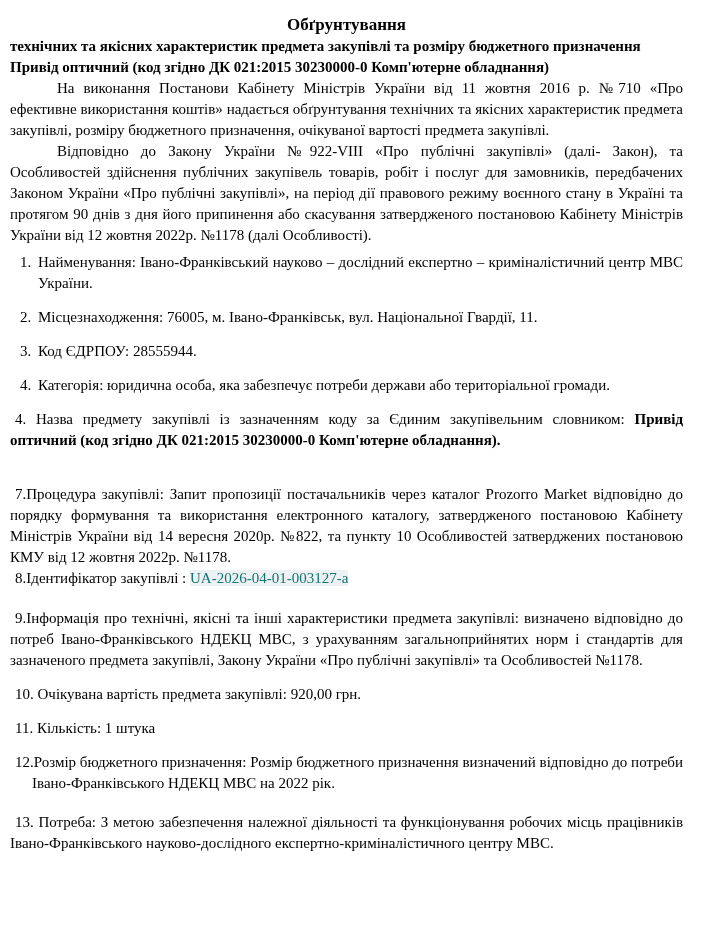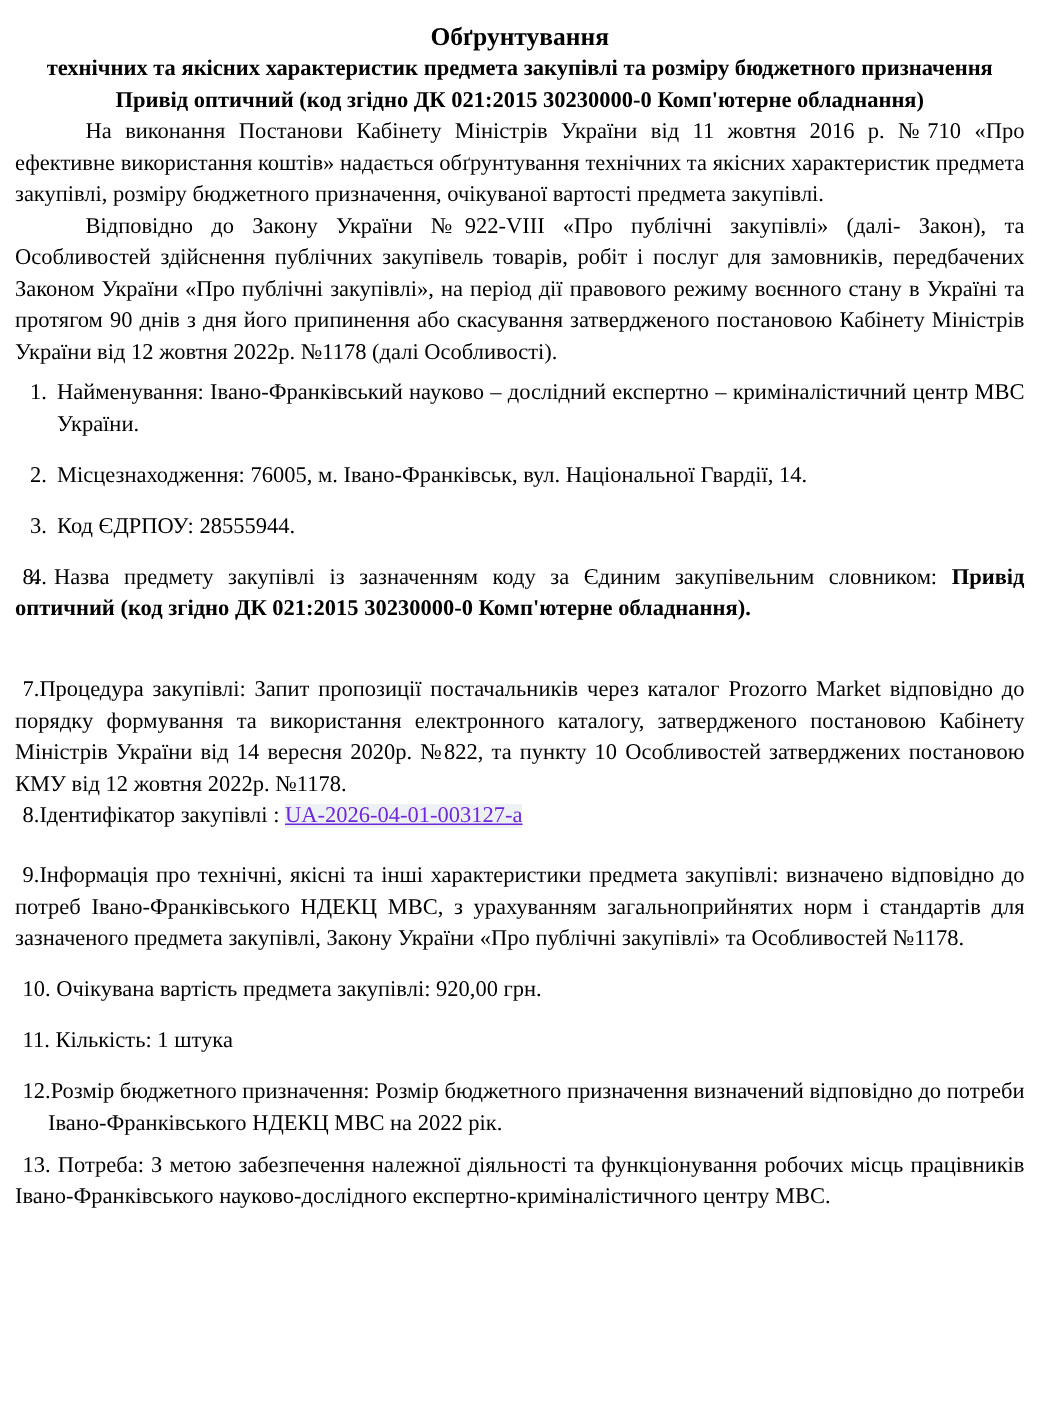--- a/index.html
+++ b/index.html
@@ -23,21 +23,21 @@
     color: #000000;
     background: #ffffff;
   }
   .doc-title {
     text-align: center;
     font-weight: bold;
     font-size: 17px;
     line-height: 22px;
   }
   .doc-subtitle {
-    text-align: center;
+    text-align: left;
     font-weight: bold;
     font-size: 15px;
     line-height: 21px;
   }
   p { margin: 0; }
   .intro {
     text-align: justify;
     text-indent: 47px;
   }
   .list-item-hang {
@@ -47,36 +47,35 @@
     text-align: justify;
   }
   .list-item-hang .num {
     position: absolute;
     left: 10px;
     top: 0;
   }
   .mt6  { margin-top: 6px; }
   .mt0  { margin-top: 0; }
   .mt13 { margin-top: 13px; }
-  .mt18 { margin-top: 7px; }
+  .mt18 { margin-top: 18px; }
   .mt19 { margin-top: 33px; }
   .mt22 { margin-top: 19px; }
   .para-item {
     text-align: justify;
     text-indent: 5px;
   }
   .para-item-hang2 {
     text-align: justify;
     padding-left: 22px;
     text-indent: -17px;
   }
   .bold { font-weight: bold; }
   .id-link {
-    text-decoration: underline;
-    color: #6d28d9;
+    color: #0f766e;
     background: var(--link-bg, #eef1f4);
   }
 </style>
 </head>
 <body>
 
 <div class="page">
 
   <div class="doc-title">Обґрунтування</div>
   <div class="doc-subtitle">технічних та якісних характеристик предмета закупівлі та розміру бюджетного призначення</div>
@@ -84,32 +83,33 @@
 
   <p class="intro">На виконання Постанови Кабінету Міністрів України від 11 жовтня 2016 р. №710 «Про ефективне використання коштів» надається обґрунтування технічних та якісних характеристик предмета закупівлі, розміру бюджетного призначення, очікуваної вартості предмета закупівлі.</p>
   <p class="intro">Відповідно до Закону України №922-VIII «Про публічні закупівлі» (далі- Закон), та Особливостей здійснення публічних закупівель товарів, робіт і послуг для замовників, передбачених Законом України «Про публічні закупівлі», на період дії правового режиму воєнного стану в Україні та протягом 90 днів з дня його припинення або скасування затвердженого постановою Кабінету Міністрів України від 12 жовтня 2022р. №1178 (далі Особливості).</p>
 
   <p class="list-item-hang mt6">
     <span class="num">1.</span>
     <span>Найменування: Івано-Франківський науково – дослідний експертно – криміналістичний центр МВС України.</span>
   </p>
   <p class="list-item-hang mt13">
     <span class="num">2.</span>
-    <span>Місцезнаходження: 76005, м. Івано-Франківськ, вул. Національної Гвардії, 14.</span>
+    <span>Місцезнаходження: 76005, м. Івано-Франківськ, вул. Національної Гвардії, 11.</span>
   </p>
   <p class="list-item-hang mt13">
     <span class="num">3.</span>
     <span>Код ЄДРПОУ: 28555944.</span>
   </p>
   <p class="list-item-hang mt13">
     <span class="num">4.</span>
+    <span>Категорія: юридична особа, яка забезпечує потреби держави або територіальної громади.</span>
   </p>
 
   <p class="para-item mt13">
-    <span>8. Назва предмету закупівлі із зазначенням коду за Єдиним закупівельним словником: </span><span class="bold">Привід оптичний (код згідно ДК 021:2015 30230000-0 Комп'ютерне обладнання).</span>
+    <span>4. Назва предмету закупівлі із зазначенням коду за Єдиним закупівельним словником: </span><span class="bold">Привід оптичний (код згідно ДК 021:2015 30230000-0 Комп'ютерне обладнання).</span>
   </p>
 
 
   <p class="para-item mt19">7.Процедура закупівлі: Запит пропозиції постачальників через каталог Prozorro Market відповідно до порядку формування та використання електронного каталогу, затвердженого постановою Кабінету Міністрів України від 14 вересня 2020р. №822, та пункту 10 Особливостей затверджених постановою КМУ від 12 жовтня 2022р. №1178.</p>
 
   <p class="para-item mt0">
     <span>8.Ідентифікатор закупівлі : </span><span class="id-link">UA-2026-04-01-003127-a</span>
   </p>
 
   <p class="para-item mt22">9.Інформація про технічні, якісні та інші характеристики предмета закупівлі: визначено відповідно до потреб Івано-Франківського НДЕКЦ МВС, з урахуванням загальноприйнятих норм і стандартів для зазначеного предмета закупівлі, Закону України «Про публічні закупівлі» та Особливостей №1178.</p>

